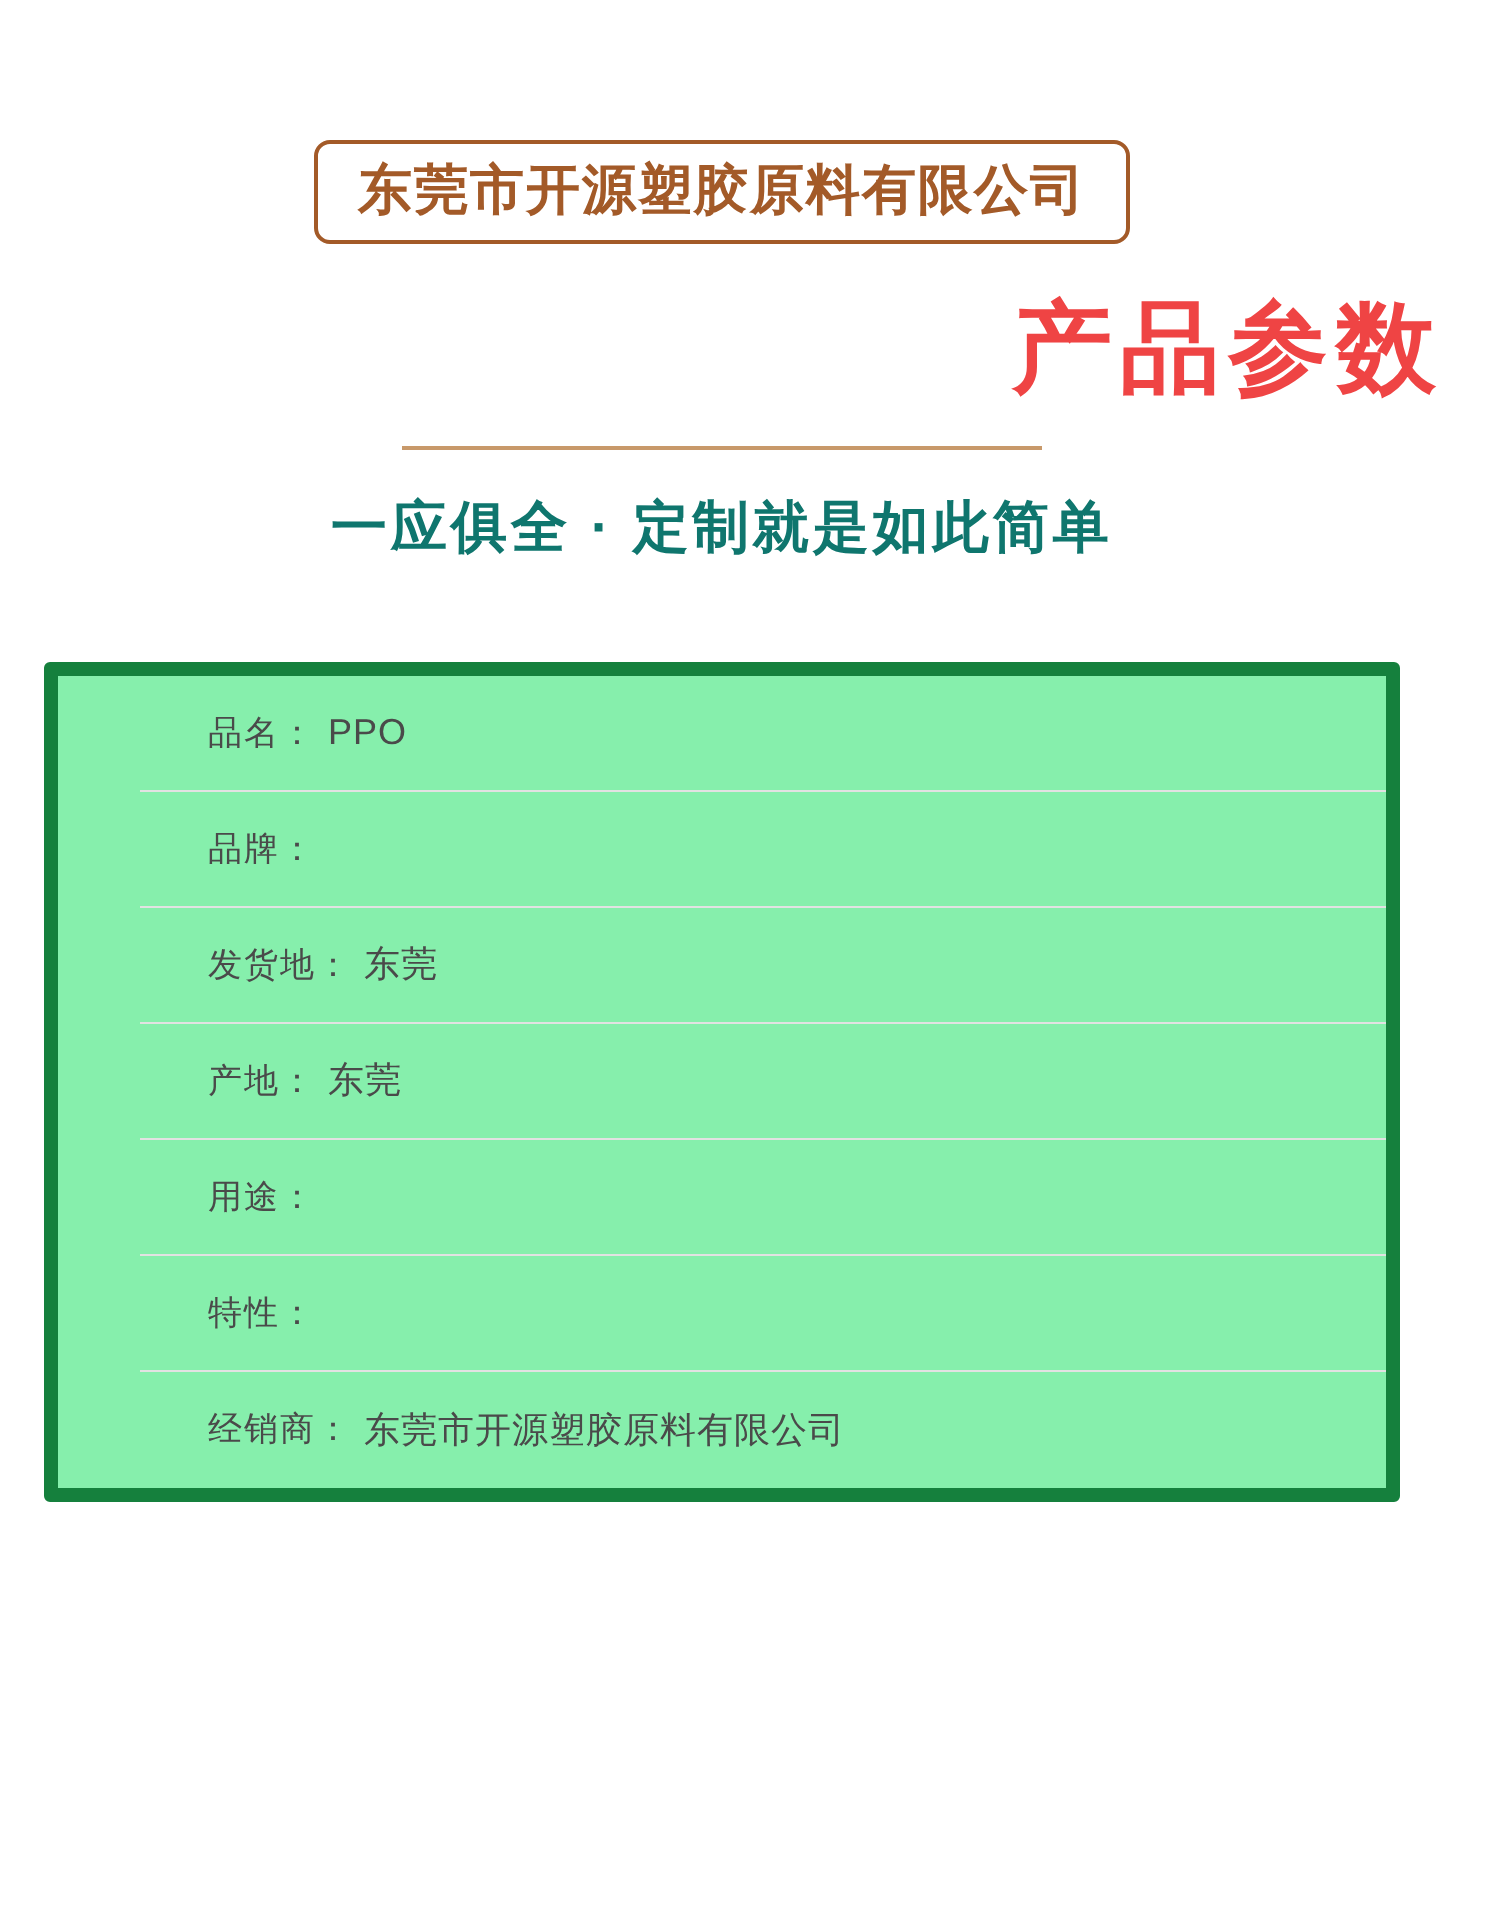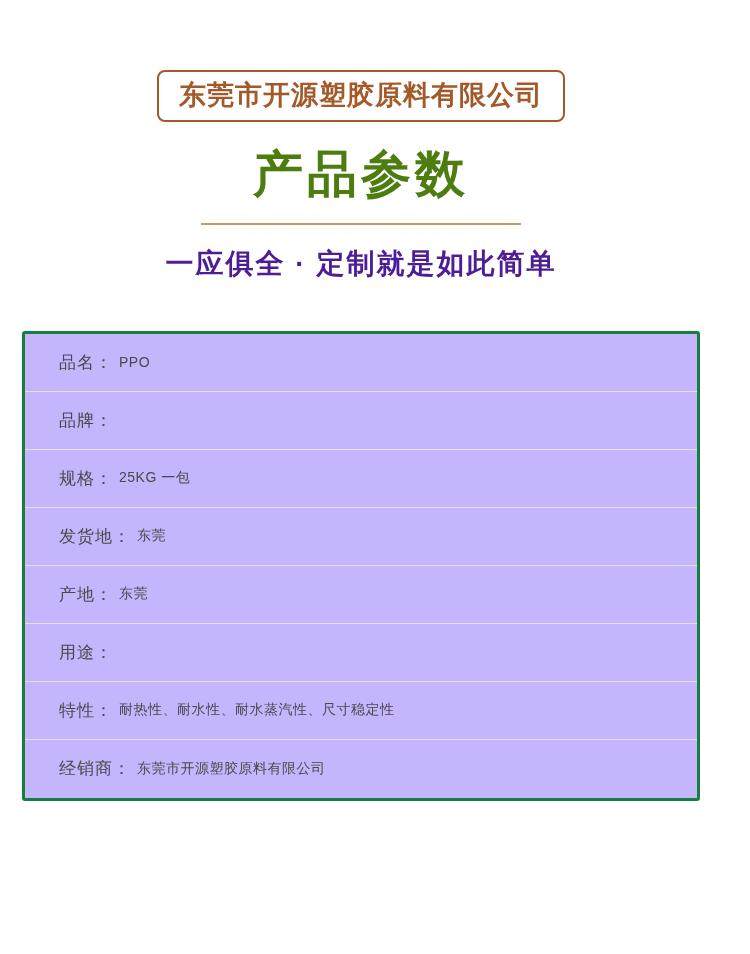--- a/index.html
+++ b/index.html
@@ -33,68 +33,70 @@
     border-radius: 8px;
     color: #a35a28;
     font-size: 27px;
     font-weight: bold;
     letter-spacing: 1px;
     padding: 10px 20px 11px 20px;
     line-height: 1;
   }
   .main-title {
     margin-top: 26px;
-    color: #4d7c0f;
+    color: #ef4444;
     font-size: 50px;
     font-weight: bold;
     letter-spacing: 4px;
     line-height: 1.05;
+    text-align: right;
   }
   .divider {
     width: 320px;
     height: 2px;
     background: #c8996a;
     margin: 22px auto 0 auto;
   }
   .subtitle {
     margin-top: 20px;
     font-size: 28px;
     font-weight: bold;
-    color: #4c1d95;
+    color: #0f766e;
     letter-spacing: 2px;
   }
 
   
   .spec-table {
     margin: 48px 22px 0 22px;
-    border: 3px solid #15803d;
+    border: 7px solid #15803d;
     border-radius: 3px;
     overflow: hidden;
-    background: #c4b5fd;
+    background: #86efac;
+    padding-left: 41px;
   }
   .spec-row {
     display: flex;
     align-items: center;
     min-height: 58px;
     border-bottom: 1px solid #e2e2e2;
     padding: 0 34px;
     box-sizing: border-box;
   }
   .spec-row:last-child {
     border-bottom: none;
     font-family: Liberation Mono, monospace;
   }
   .spec-label {
     font-size: 17px;
     color: #4a4a4a;
     white-space: nowrap;
     letter-spacing: 1px;
   }
   .spec-value {
-    font-size: 14px;
+    font-size: 18px;
     color: #4a4a4a;
     margin-left: 6px;
     letter-spacing: 0.5px;
   }
 </style>
 </head>
 <body>
 
 <div class="page">
 
@@ -110,42 +112,37 @@
     <div class="spec-row">
       <span class="spec-label">品名：</span>
       <span class="spec-value">PPO</span>
     </div>
 
     <div class="spec-row">
       <span class="spec-label">品牌：</span>
     </div>
 
 
-    <div class="spec-row">
-      <span class="spec-label">规格：</span>
-      <span class="spec-value">25KG 一包</span>
-    </div>
 
     <div class="spec-row">
       <span class="spec-label">发货地：</span>
       <span class="spec-value">东莞</span>
     </div>
 
     <div class="spec-row">
       <span class="spec-label">产地：</span>
       <span class="spec-value">东莞</span>
     </div>
 
     <div class="spec-row">
       <span class="spec-label">用途：</span>
     </div>
 
     <div class="spec-row">
       <span class="spec-label">特性：</span>
-      <span class="spec-value">耐热性、耐水性、耐水蒸汽性、尺寸稳定性</span>
     </div>
 
     <div class="spec-row">
       <span class="spec-label">经销商：</span>
       <span class="spec-value">东莞市开源塑胶原料有限公司</span>
     </div>
 
   </div>
 
 </div>

